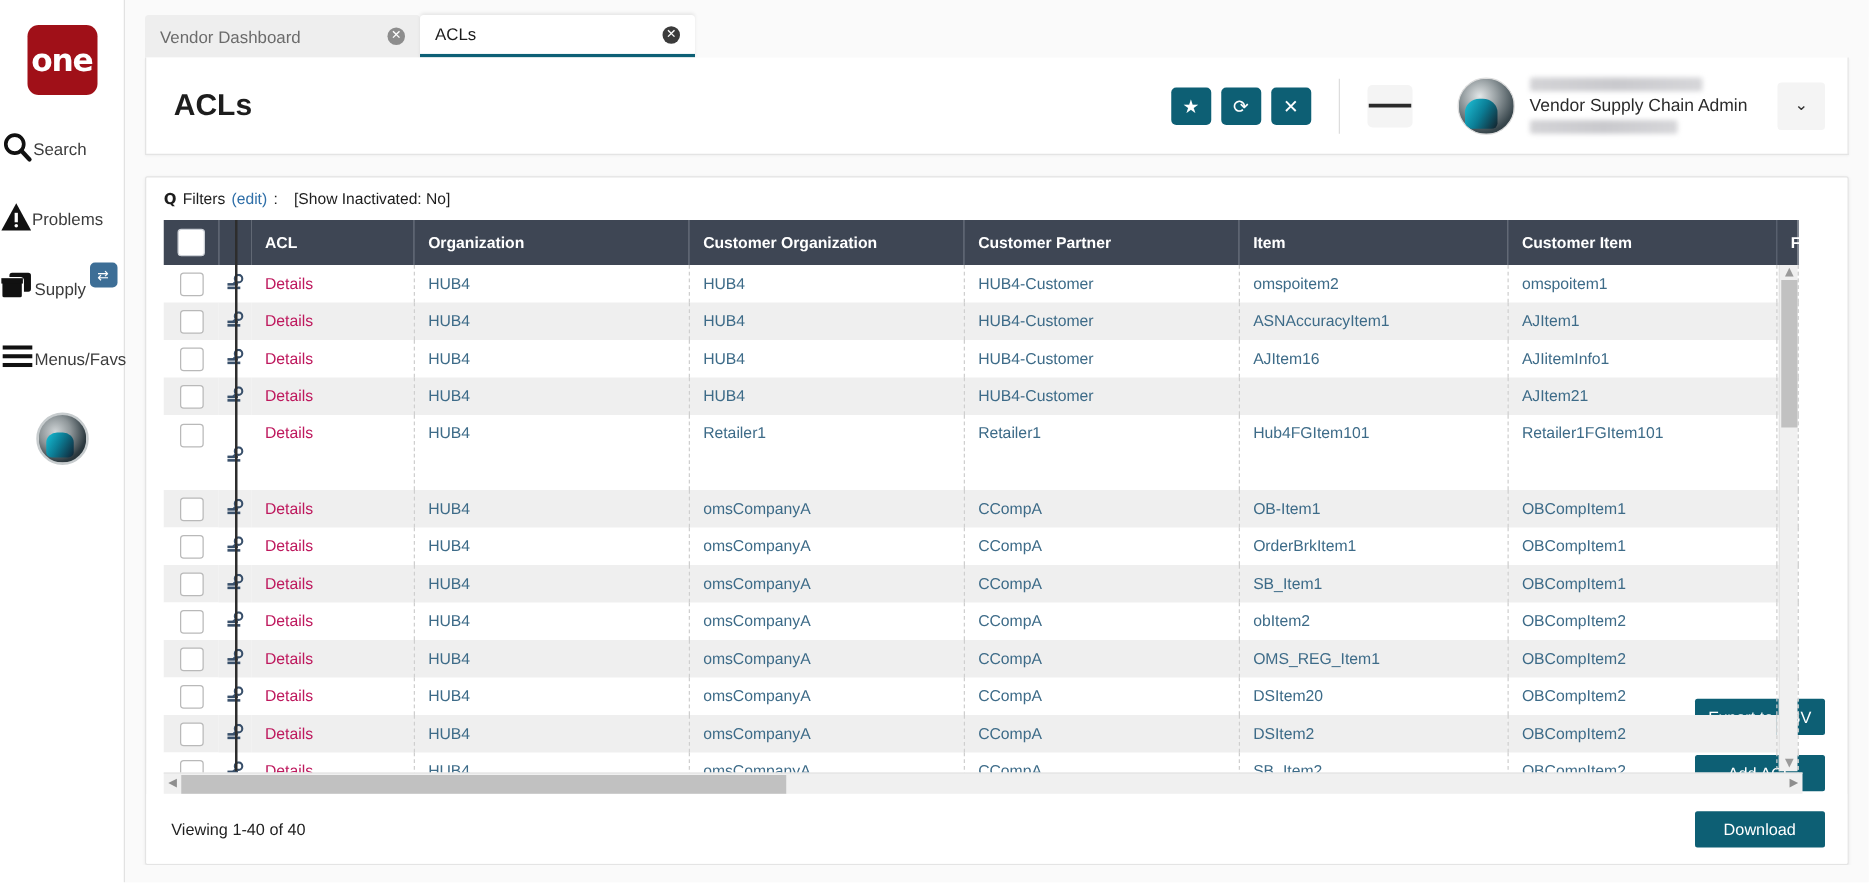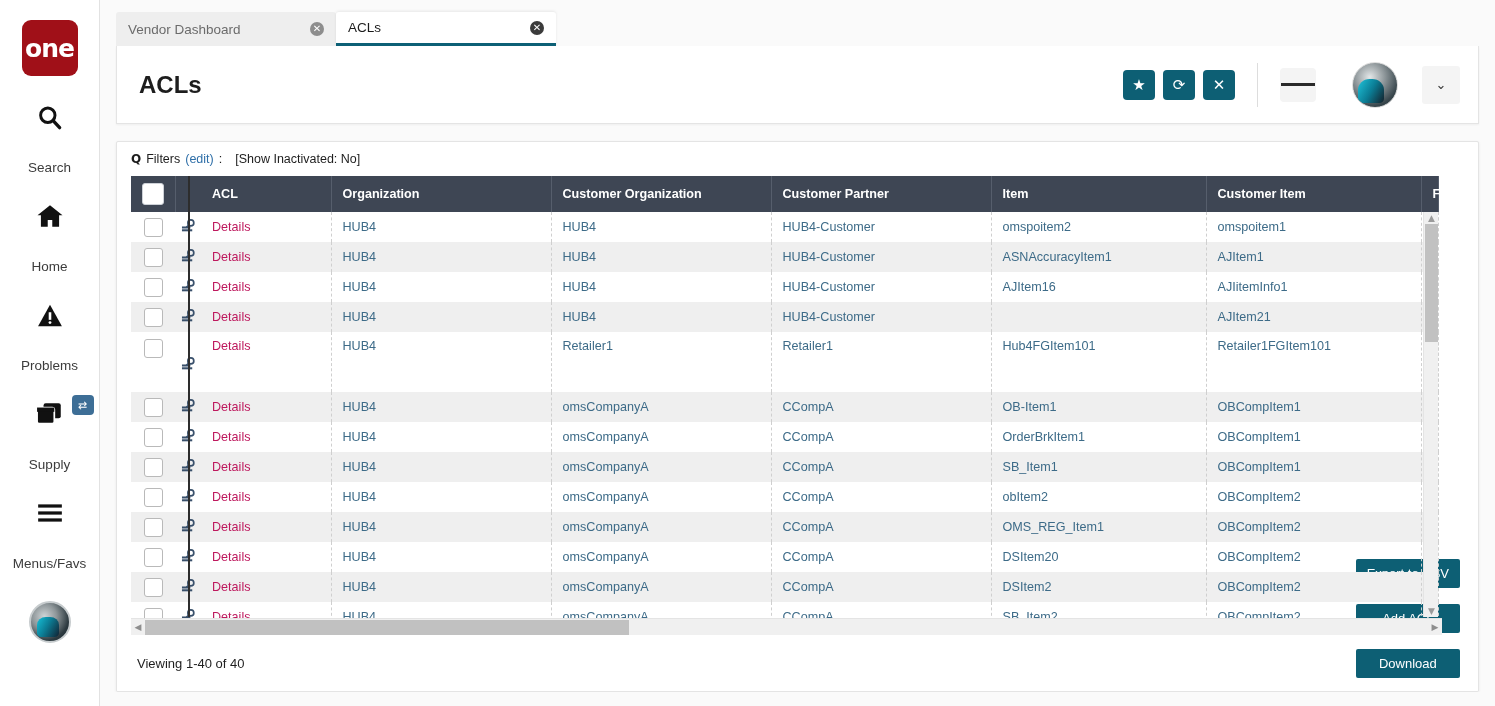--- a/index.html
+++ b/index.html
@@ -23,22 +23,22 @@
   .logo {
     width: 56px; height: 56px; border-radius: 9px;
     background: #a01018;
     margin-top: 20px;
     display: flex; align-items: center; justify-content: center;
     color: #fff; font-size: 25px; font-weight: 700; letter-spacing: -1px;
     font-family: "DejaVu Sans", sans-serif;
   }
   .rail-item {
     width: 100px; margin-top: 26px;
-    display: flex; flex-direction: column; align-items: center;
-    cursor: pointer; position: relative; gap: 24px;
+    display: flex; flex-direction: row; align-items: center;
+    cursor: pointer; position: relative;
   }
   .rail-item .ico { height: 30px; display:flex; align-items:center; justify-content:center; color:#1c1c1c; }
   .rail-item .lbl {
     margin-top: 4px; font-size: 13.5px; color: #3c3c3c;
     font-family: "Liberation Sans", sans-serif;
   }
   .switch-badge {
     position: absolute; right: 6px; top: -4px;
     width: 22px; height: 20px; border-radius: 4px;
     background: #3d6e96; color: #fff;
@@ -234,28 +234,20 @@
     <div class="rail-item">
       <span class="ico">
         <svg width="27" height="27" viewBox="0 0 24 24">
             <circle cx="10.5" cy="10" r="6.4" fill="none" stroke="#111" stroke-width="2.6"></circle>
             <line x1="15.2" y1="14.8" x2="21" y2="21" stroke="#111" stroke-width="3" stroke-linecap="round"></line>
           </svg>
       </span>
       <span class="lbl">Search</span>
     </div>
 
-    <div class="rail-item">
-      <span class="ico">
-        <svg width="28" height="25" viewBox="0 0 24 22">
-            <path d="M12 1 L23 10 L20 10 L20 20 L14 20 L14 14 L10 14 L10 20 L4 20 L4 10 L1 10 Z" fill="#111"></path>
-          </svg>
-      </span>
-      <span class="lbl">Home</span>
-    </div>
 
     <div class="rail-item">
       <span class="ico">
         <svg width="26" height="25" viewBox="0 0 24 22">
             <path d="M12 1 L23 21 L1 21 Z" fill="#111"></path>
             <rect x="10.8" y="8" width="2.4" height="7" fill="#fff"></rect>
             <circle cx="12" cy="17.5" r="1.3" fill="#fff"></circle>
           </svg>
       </span>
       <span class="lbl">Problems</span>
@@ -310,20 +302,25 @@
         <button class="sq-btn">⟳</button>
         <button class="sq-btn">✕</button>
       </div>
       <div class="hdr-div"></div>
       <div class="menu-btn">
         <span></span>
         <span></span>
       </div>
       <div class="user-wrap">
         <div class="user-pic"></div>
+        <div class="user-meta">
+          <div class="redact one"></div>
+          <div class="user-role">Vendor Supply Chain Admin</div>
+          <div class="redact two"></div>
+        </div>
       </div>
       <div class="caret-btn">⌄</div>
     </div>
 
     <div class="content-panel">
 
       <div class="filters">
         <span class="mag">Q</span>
         <b>Filters</b>
         <a>(edit)</a>

